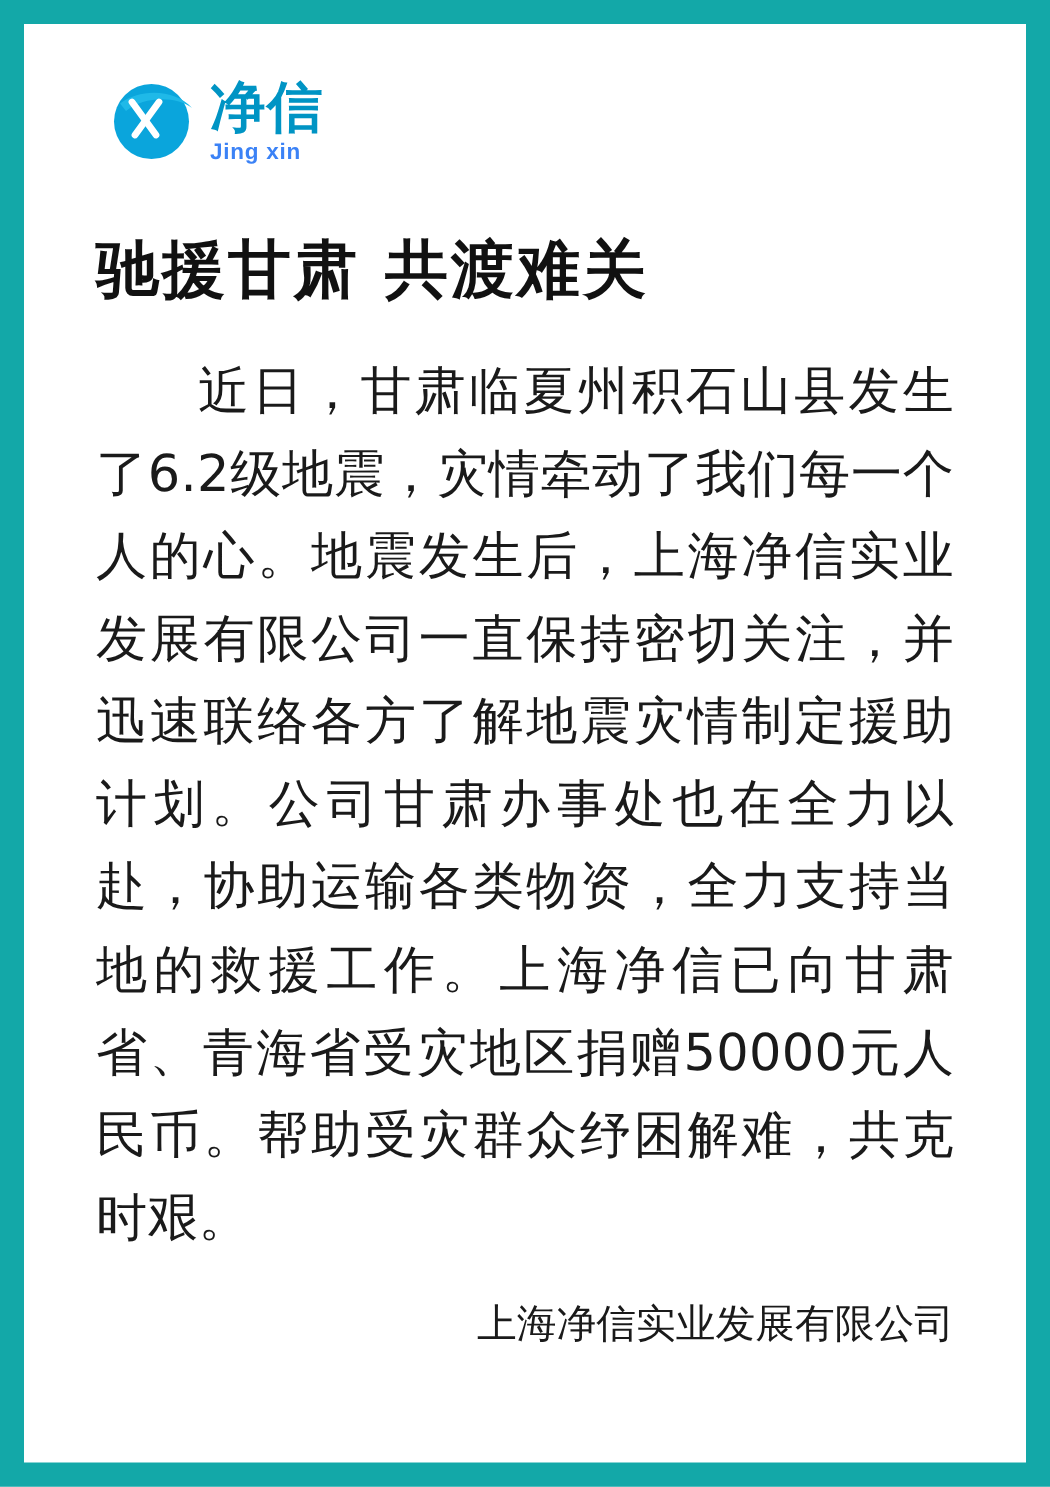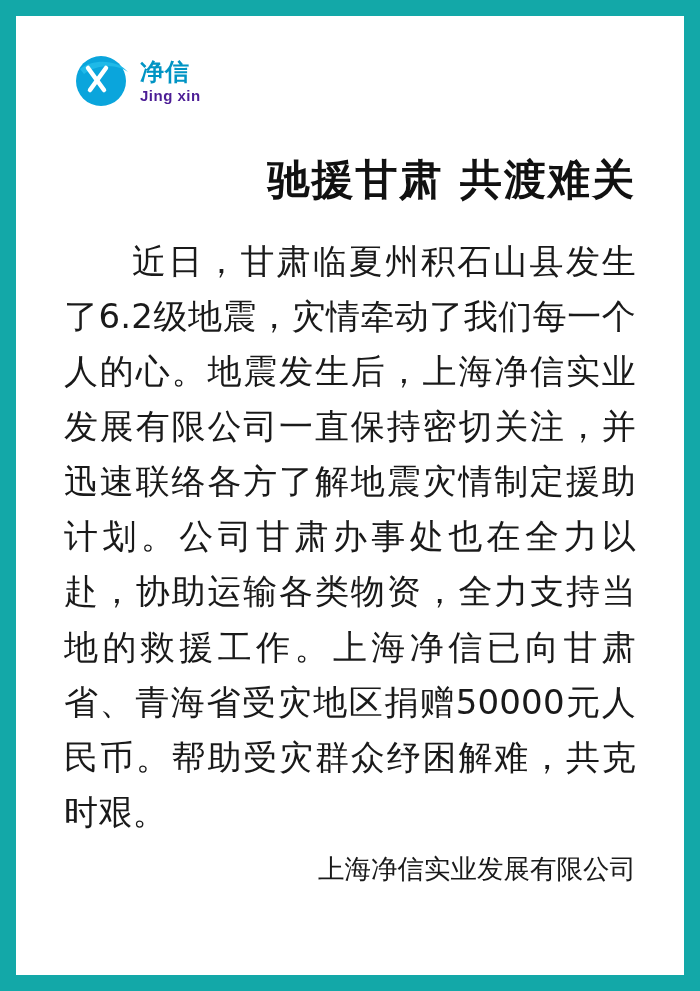--- a/index.html
+++ b/index.html
@@ -44,37 +44,37 @@
     height: 58px;
     flex: 0 0 58px;
   }
   .logo-mark svg { display: block; }
   .logo-text {
     margin-left: 8px;
     line-height: 1;
     color: #00a0c6;
   }
   .logo-cn {
-    font-size: 24px;
+    font-size: 37px;
     font-weight: bold;
     letter-spacing: 1px;
     color: #0094c4;
     font-family: "DejaVu Sans", sans-serif;
   }
   .logo-en {
     font-size: 15px;
     font-weight: bold;
     letter-spacing: 0.5px;
-    color: #4c1d95;
+    color: #3b82f6;
     margin-top: 4px;
     font-family: "Liberation Sans", sans-serif;
   }
   
   .title {
-    text-align: right;
+    text-align: left;
     font-size: 42px;
     font-weight: bold;
     color: #111111;
     letter-spacing: 2px;
     margin-top: 42px;
     margin-bottom: 26px;
     font-family: "DejaVu Sans", sans-serif;
   }
   
   .body-text {
@@ -93,21 +93,21 @@
   
   .signature {
     margin-top: auto;
     margin-bottom: 118px;
     text-align: right;
     font-size: 26.5px;
     line-height: 1.55;
     color: #1a1a1a;
     font-family: "DejaVu Sans", sans-serif;
   }
-  .signature div { margin-top: 4px; }
+  .signature div { margin-top: 18px; }
 </style>
 </head>
 <body>
 
 <div class="poster">
   <div class="card">
 
     <div class="logo-row">
       <span class="logo-mark">
         <svg width="58" height="58" viewBox="0 0 58 58" aria-hidden="true">

